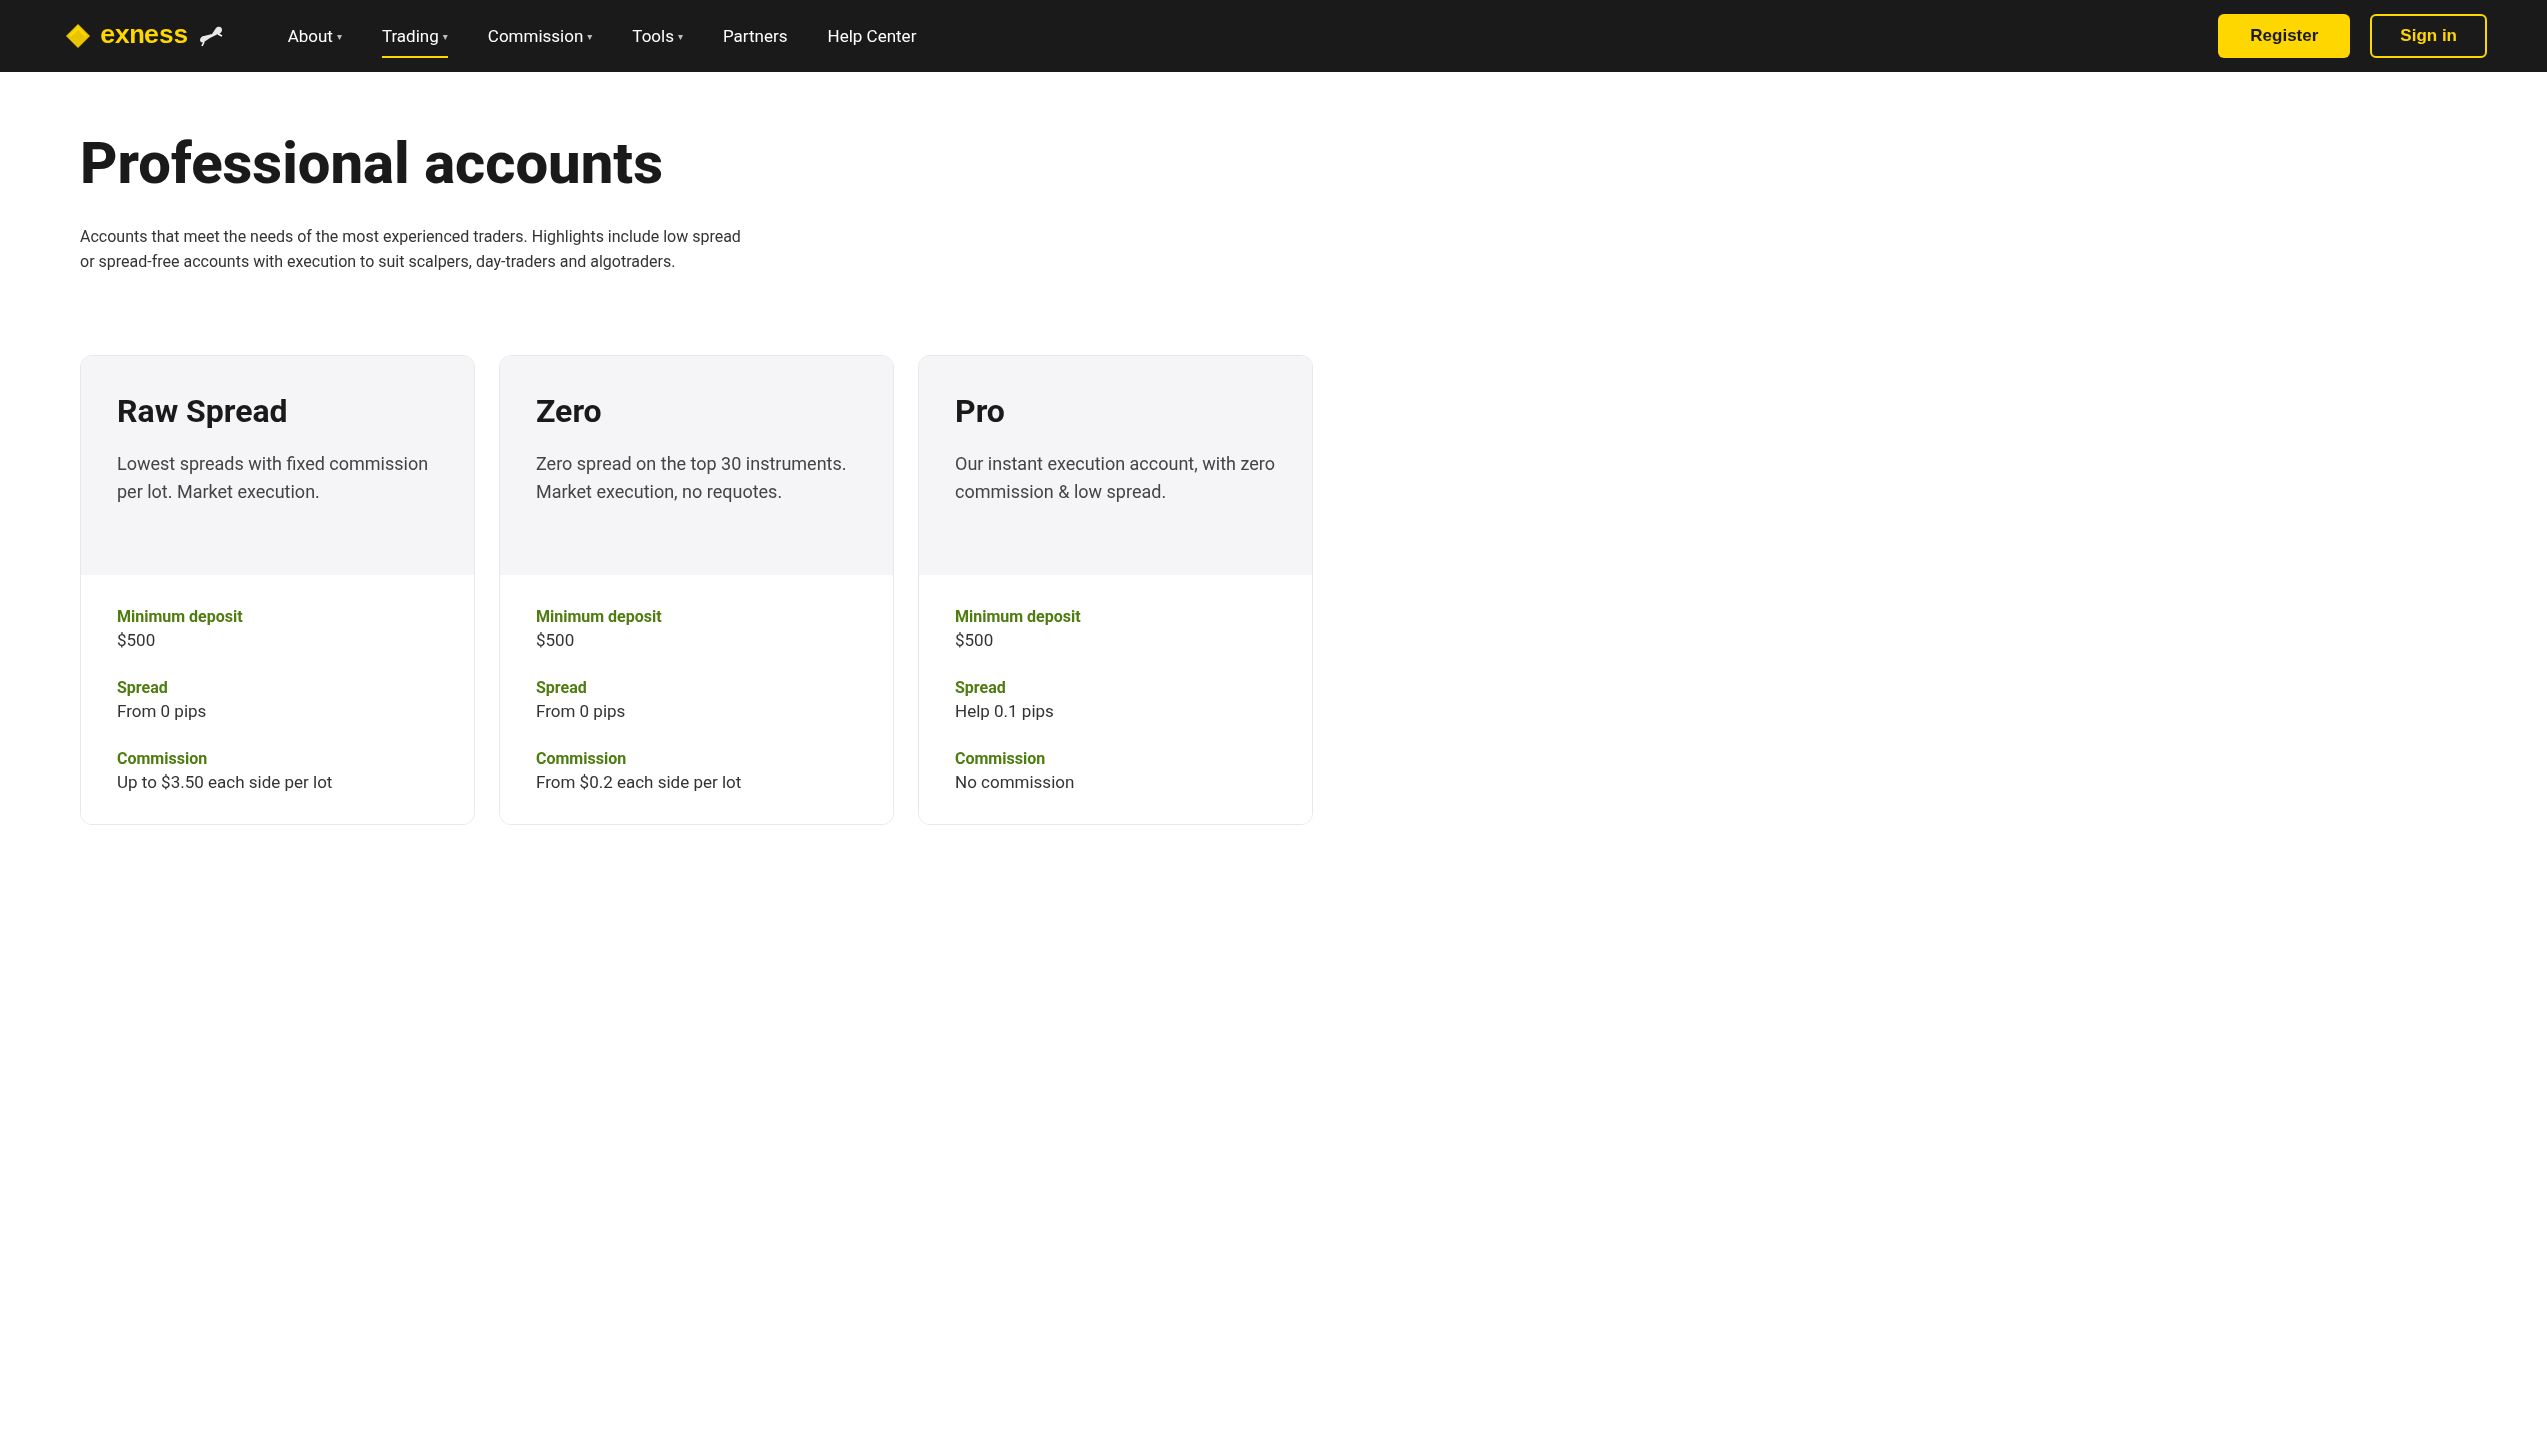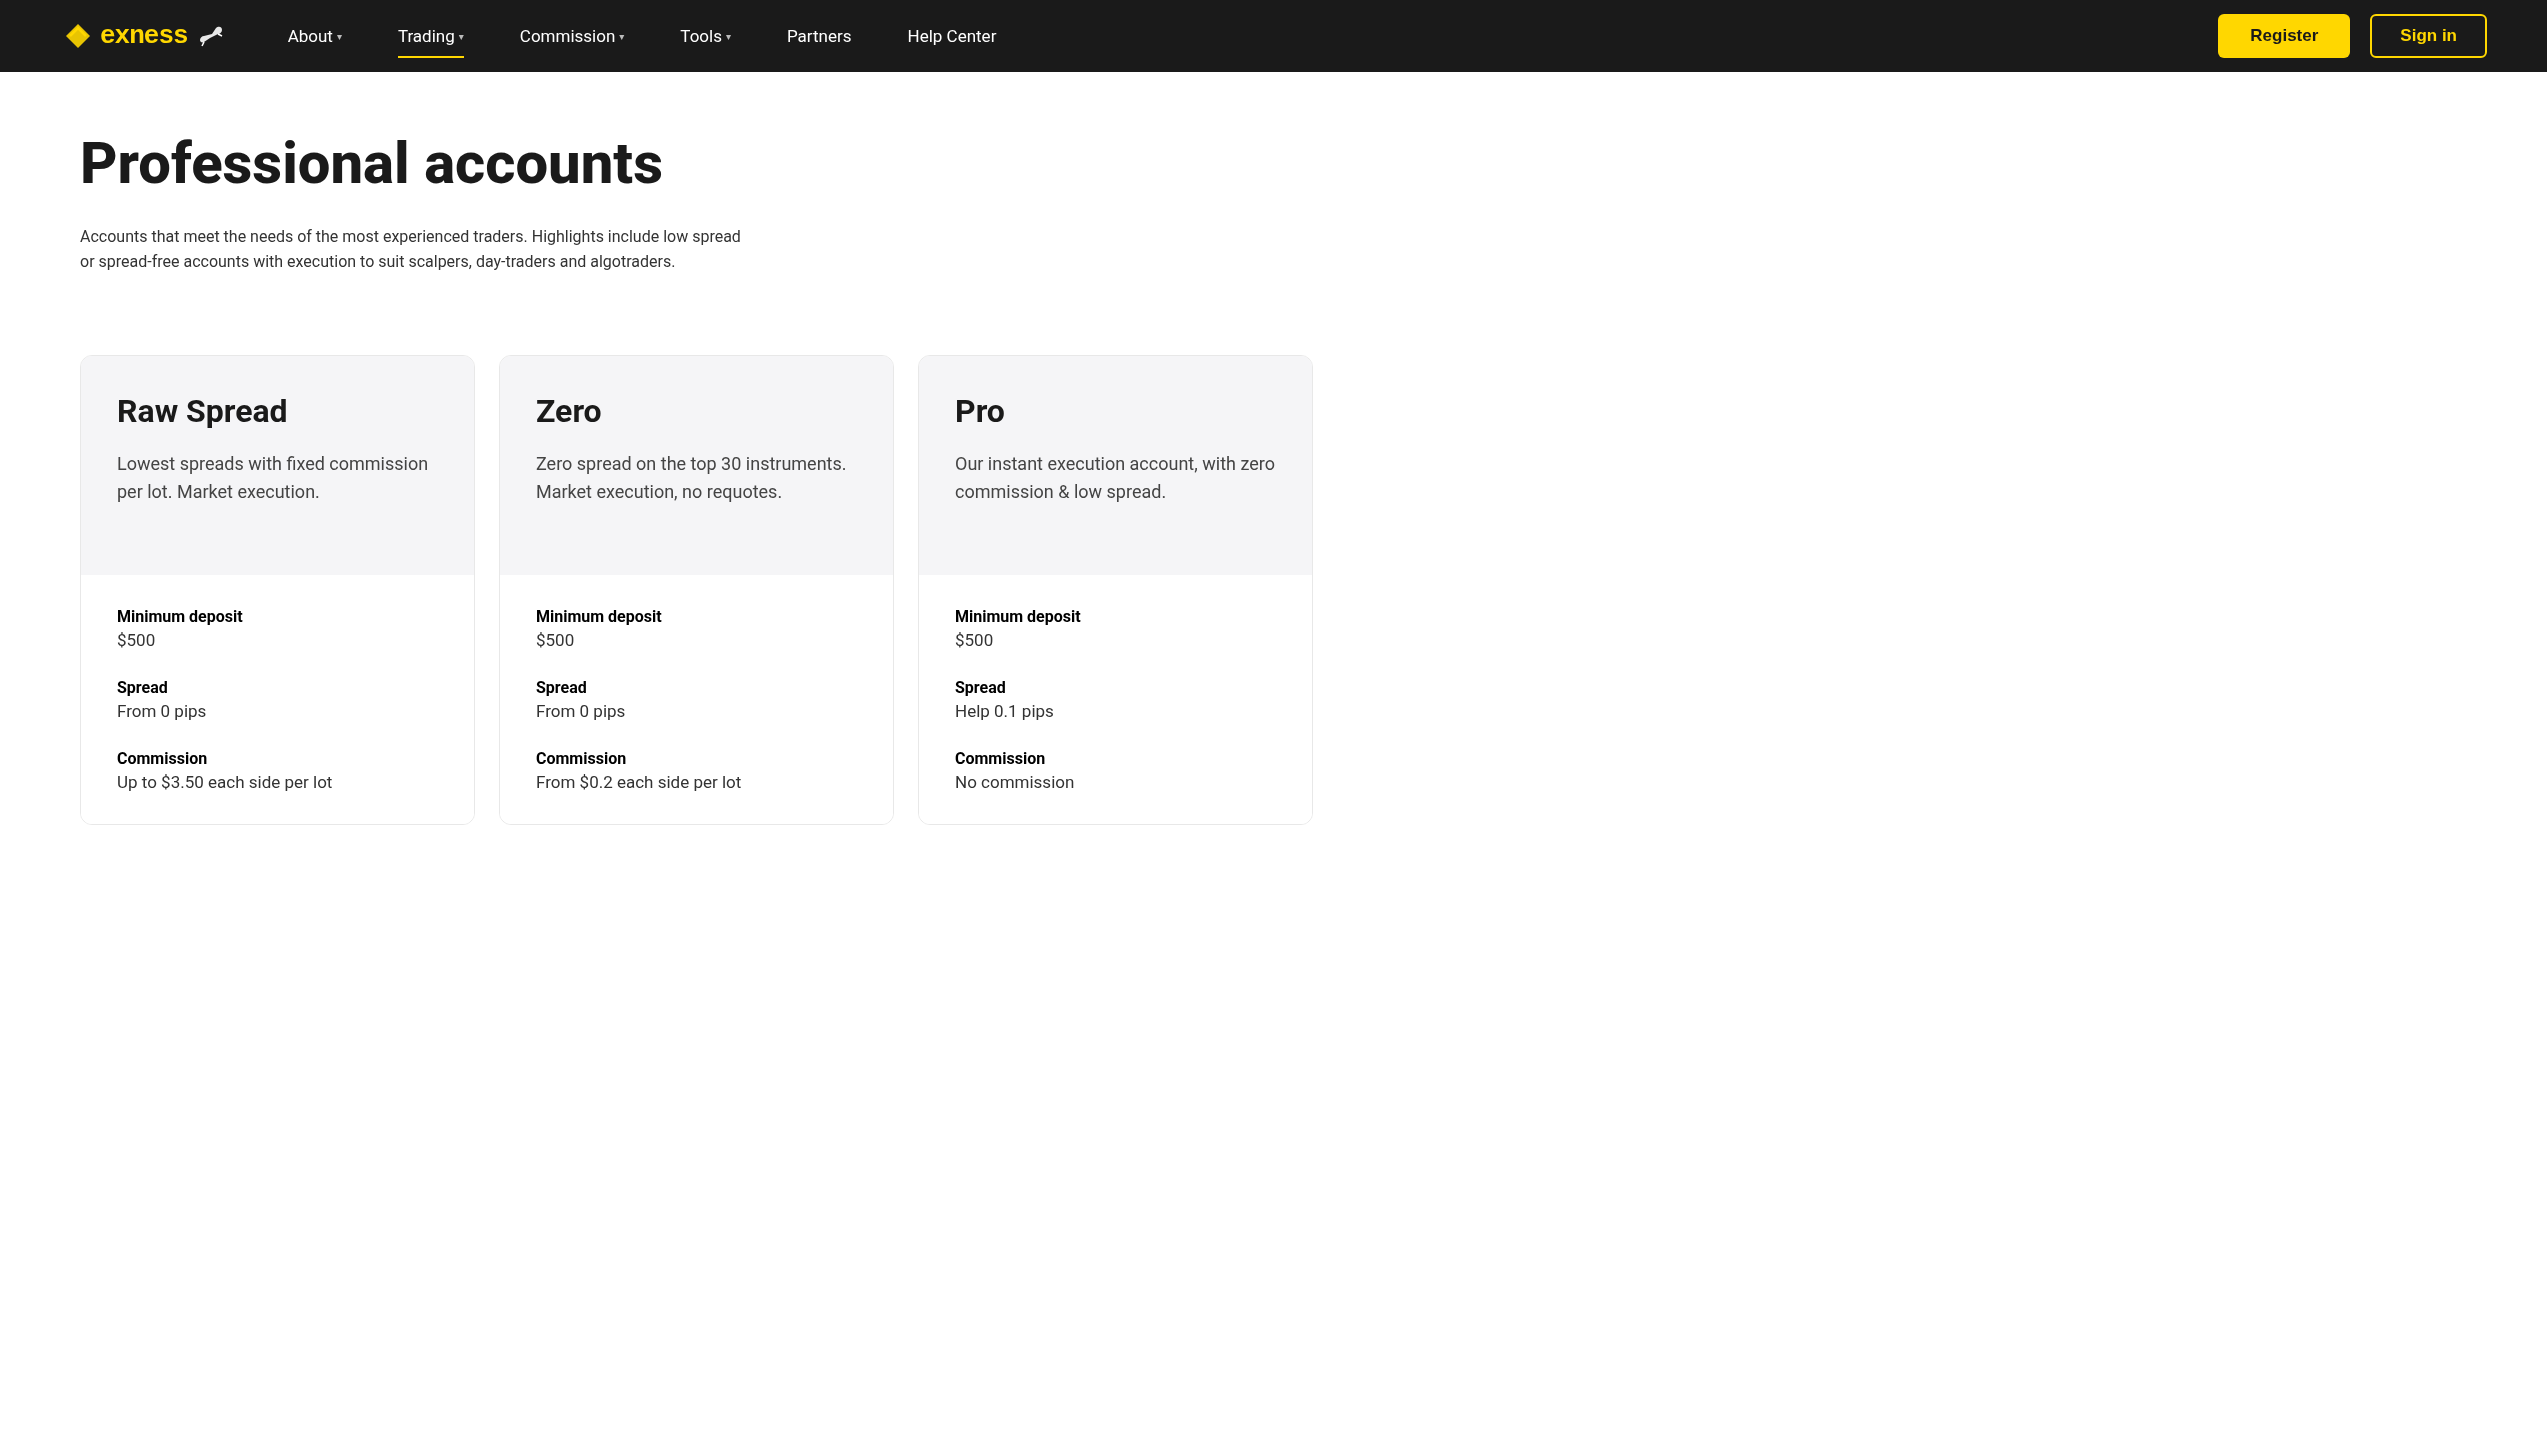--- a/index.html
+++ b/index.html
@@ -46,21 +46,21 @@
       letter-spacing: -1px;
       display: flex;
       align-items: center;
       gap: 4px;
       font-family: Liberation Mono, monospace;
     }
 
     .nav-links {
       display: flex;
       align-items: center;
-      gap: 24px;
+      gap: 8px;
     }
 
     .nav-item {
       display: flex;
       align-items: center;
       gap: 4px;
       color: #ffffff;
       font-size: 17px;
       font-weight: 400;
       padding: 8px 16px;
@@ -179,21 +179,21 @@
       margin-bottom: 28px;
     }
 
     .detail-item:last-child {
       margin-bottom: 0;
     }
 
     .detail-label {
       font-size: 16px;
       font-weight: 700;
-      color: #000000;
+      color: #4d7c0f;
       margin-bottom: 4px;
     }
 
     .detail-value {
       font-size: 17px;
       color: #333333;
     }
   </style>
 </head>
 <body>

